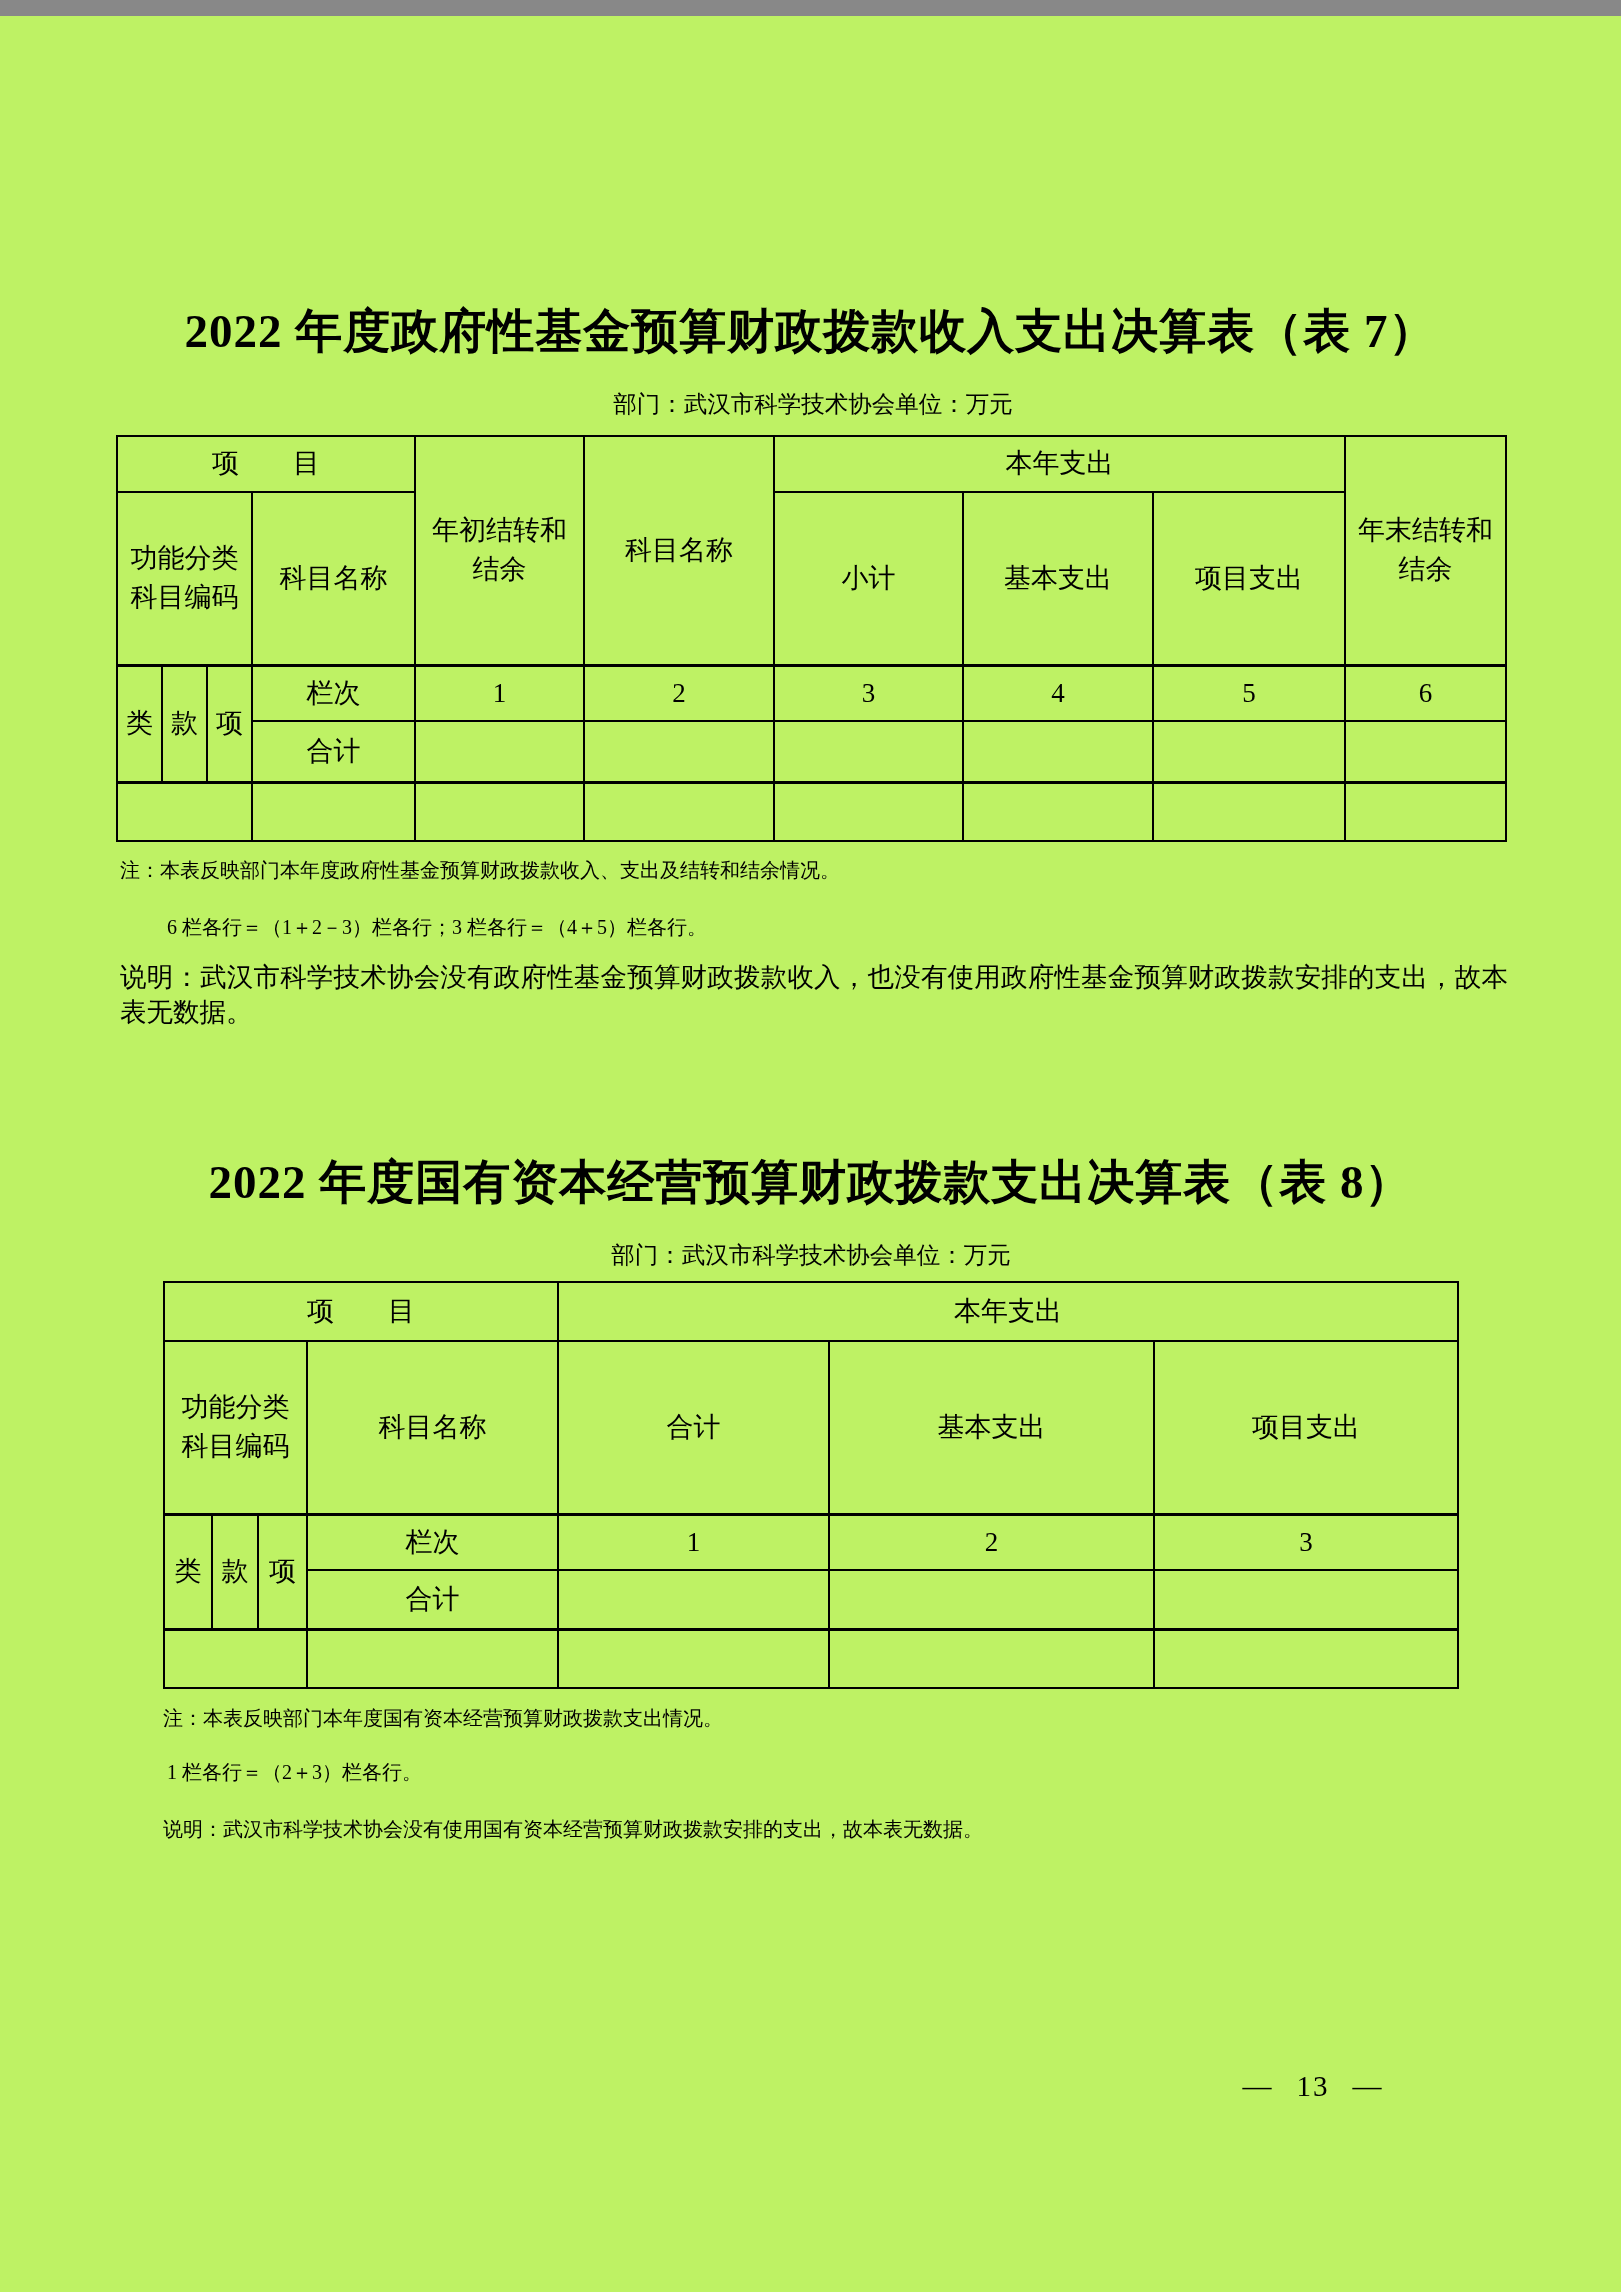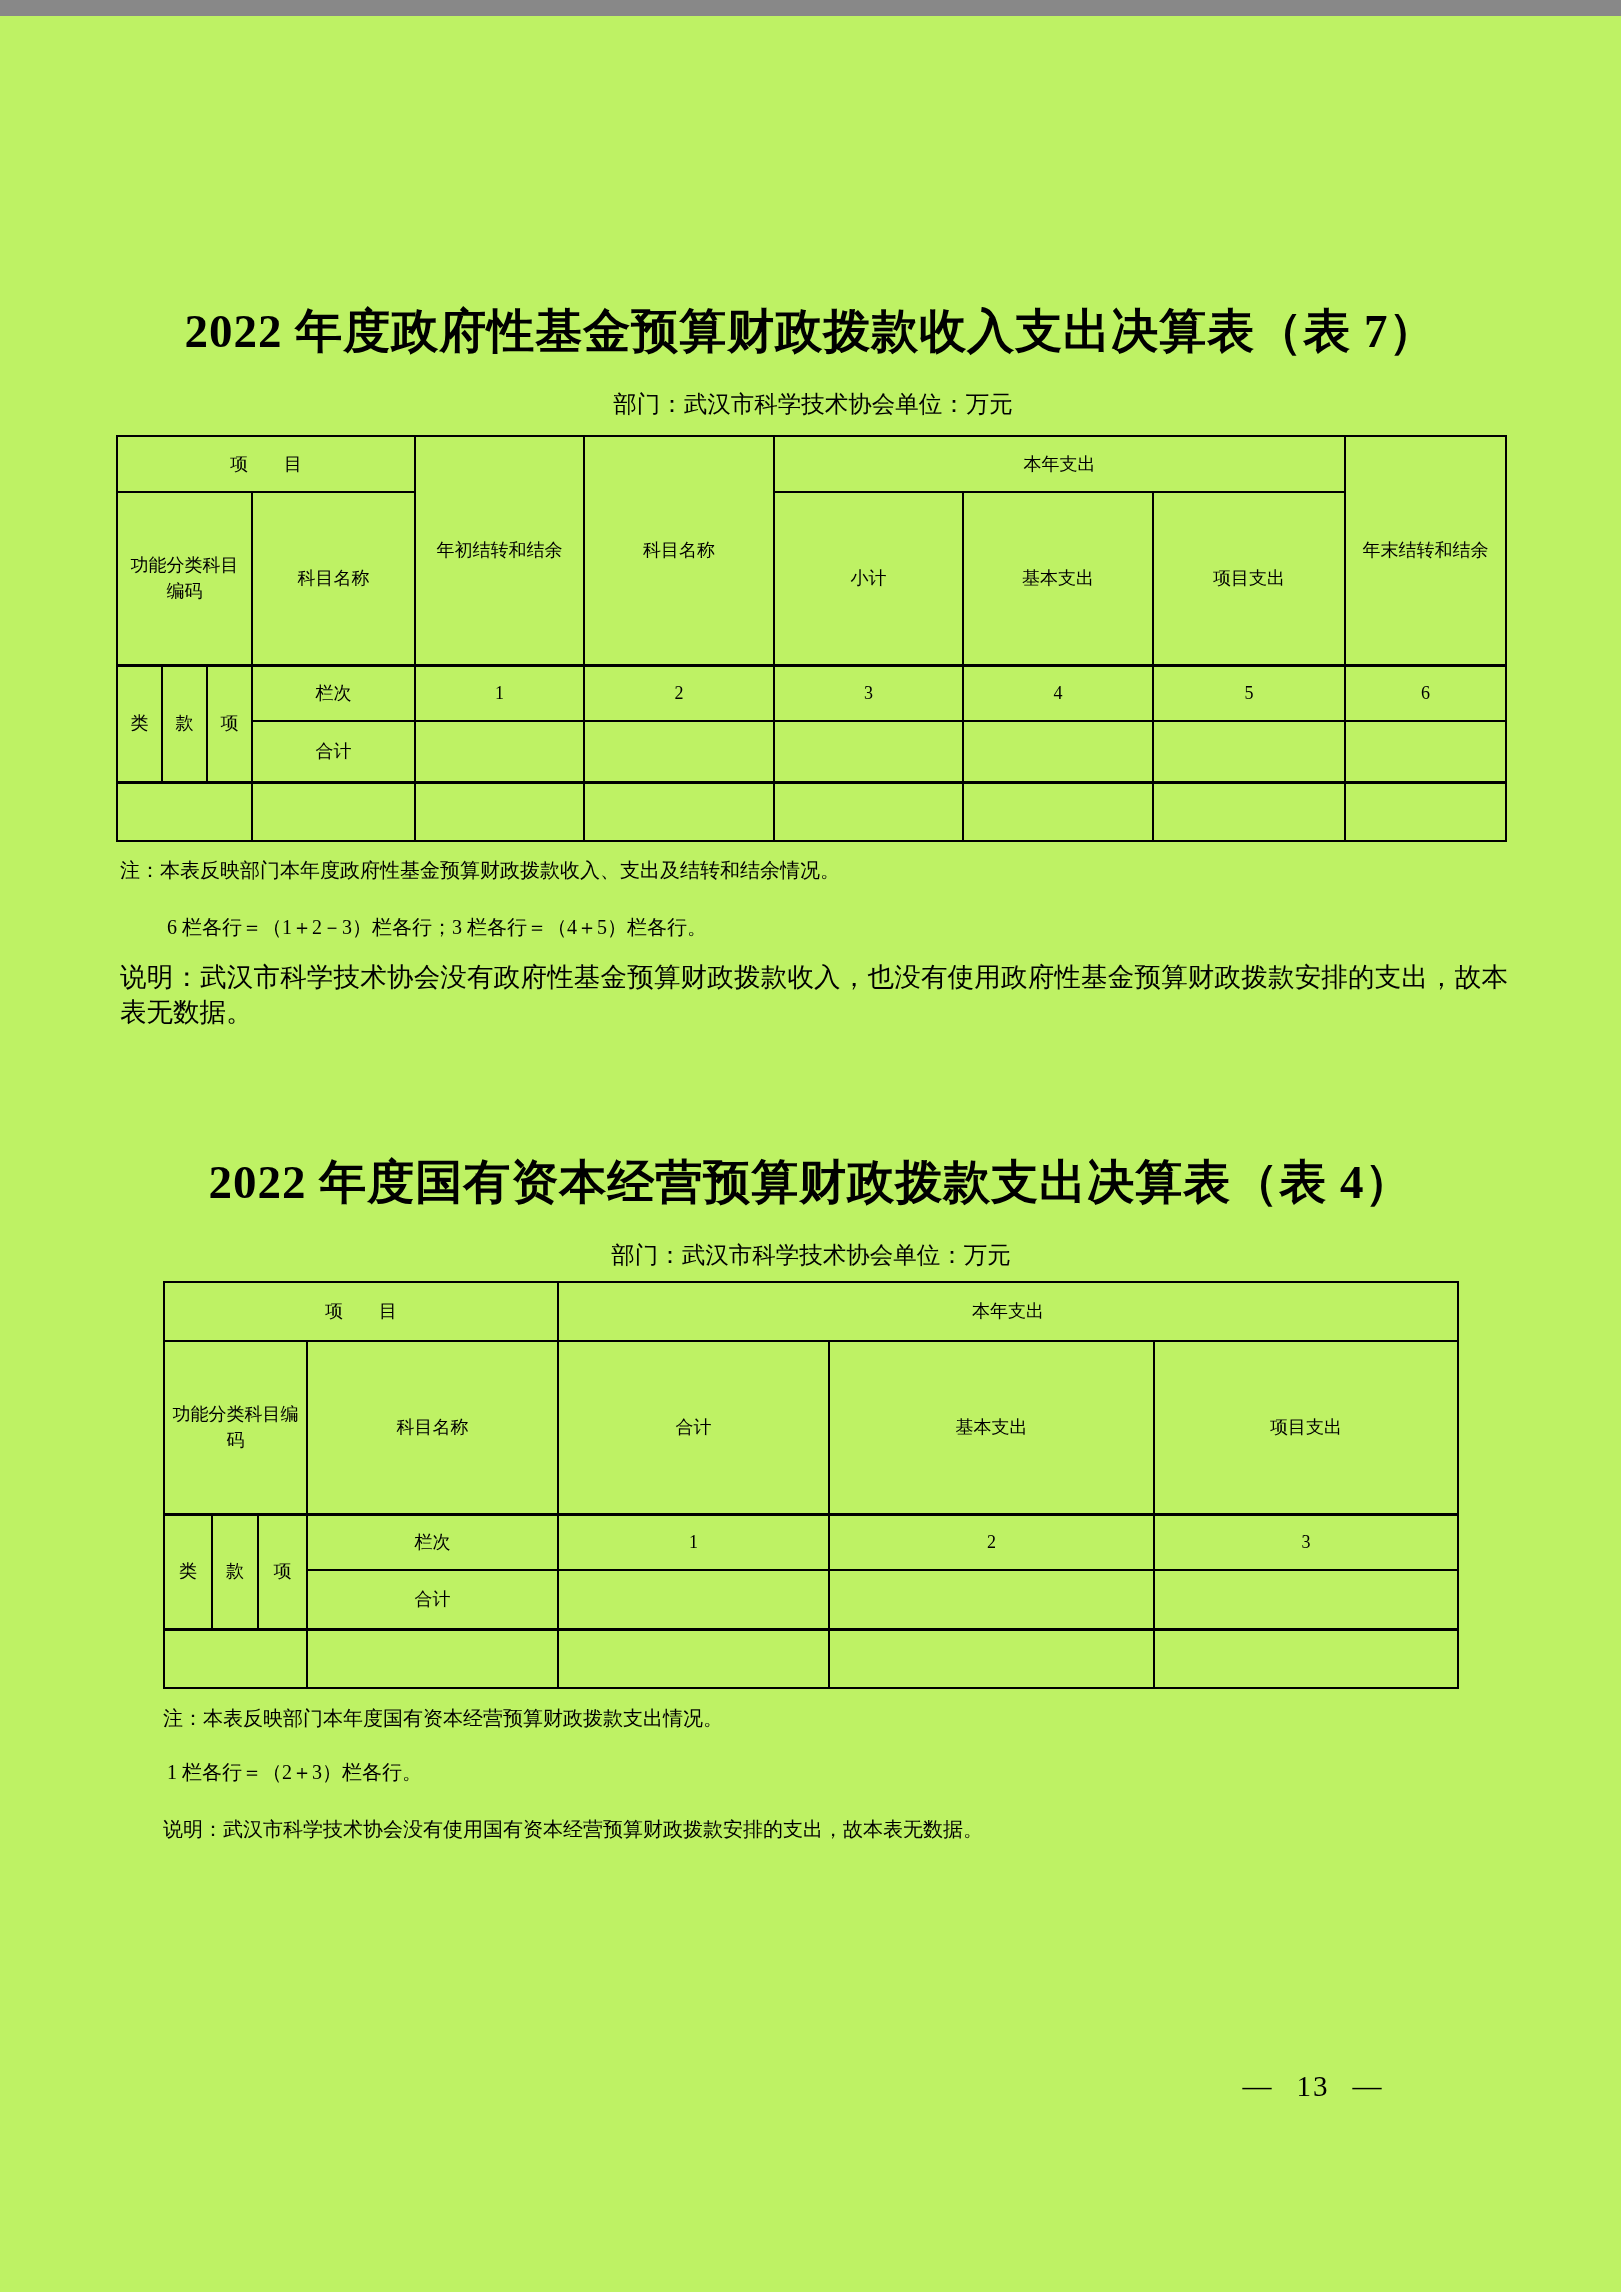--- a/index.html
+++ b/index.html
@@ -26,21 +26,21 @@
   }
   table.fin{
     position:absolute;
     border-collapse:collapse;
     table-layout:fixed;
   }
   table.fin td{
     border:2px solid #000;
     text-align:center;
     vertical-align:middle;
-    font-size:18px;
+    font-size:27px;
     line-height:1.45;
     padding:0 7.8px;
     overflow:hidden;
   }
   table.fin td.tight{padding:0 3.9px;}
   tr.heavy-top td{border-top-width:3.9px;}
   .note-line{
     position:absolute;
     font-size:20px;line-height:33px;
     white-space:nowrap;
@@ -130,21 +130,21 @@
       <td></td>
       <td></td>
     </tr>
   </tbody>
     </table>
 
   <div class="note-line" style="left:120px;top:838px;">注：本表反映部门本年度政府性基金预算财政拨款收入、支出及结转和结余情况。</div>
   <div class="note-line" style="left:167px;top:895px;">6 栏各行＝（1＋2－3）栏各行；3 栏各行＝（4＋5）栏各行。</div>
   <div class="note-block" style="left:120px;top:944px;width:1388px;">说明：武汉市科学技术协会没有政府性基金预算财政拨款收入，也没有使用政府性基金预算财政拨款安排的支出，故本表无数据。</div>
 
-  <h1 class="tbl-title" style="top:1139px;">2022 年度国有资本经营预算财政拨款支出决算表（表 4）</h1>
+  <h1 class="tbl-title" style="top:1139px;">2022 年度国有资本经营预算财政拨款支出决算表（表 8）</h1>
 
   <div class="meta-row" style="top:1225px;left:163px;width:1296px;">
     <span>部门：武汉市科学技术协会</span>
     <span>单位：万元</span>
   </div>
 
   <table class="fin" style="left:163px;top:1265px;width:1294px;">
     <colgroup>
       <col style="width:48px">
         <col style="width:46px">

